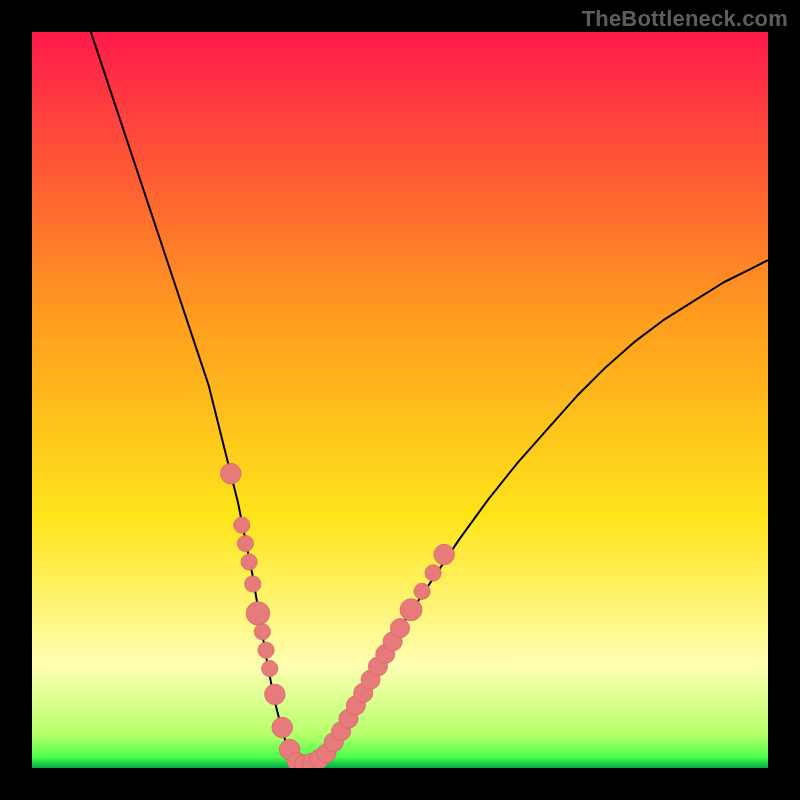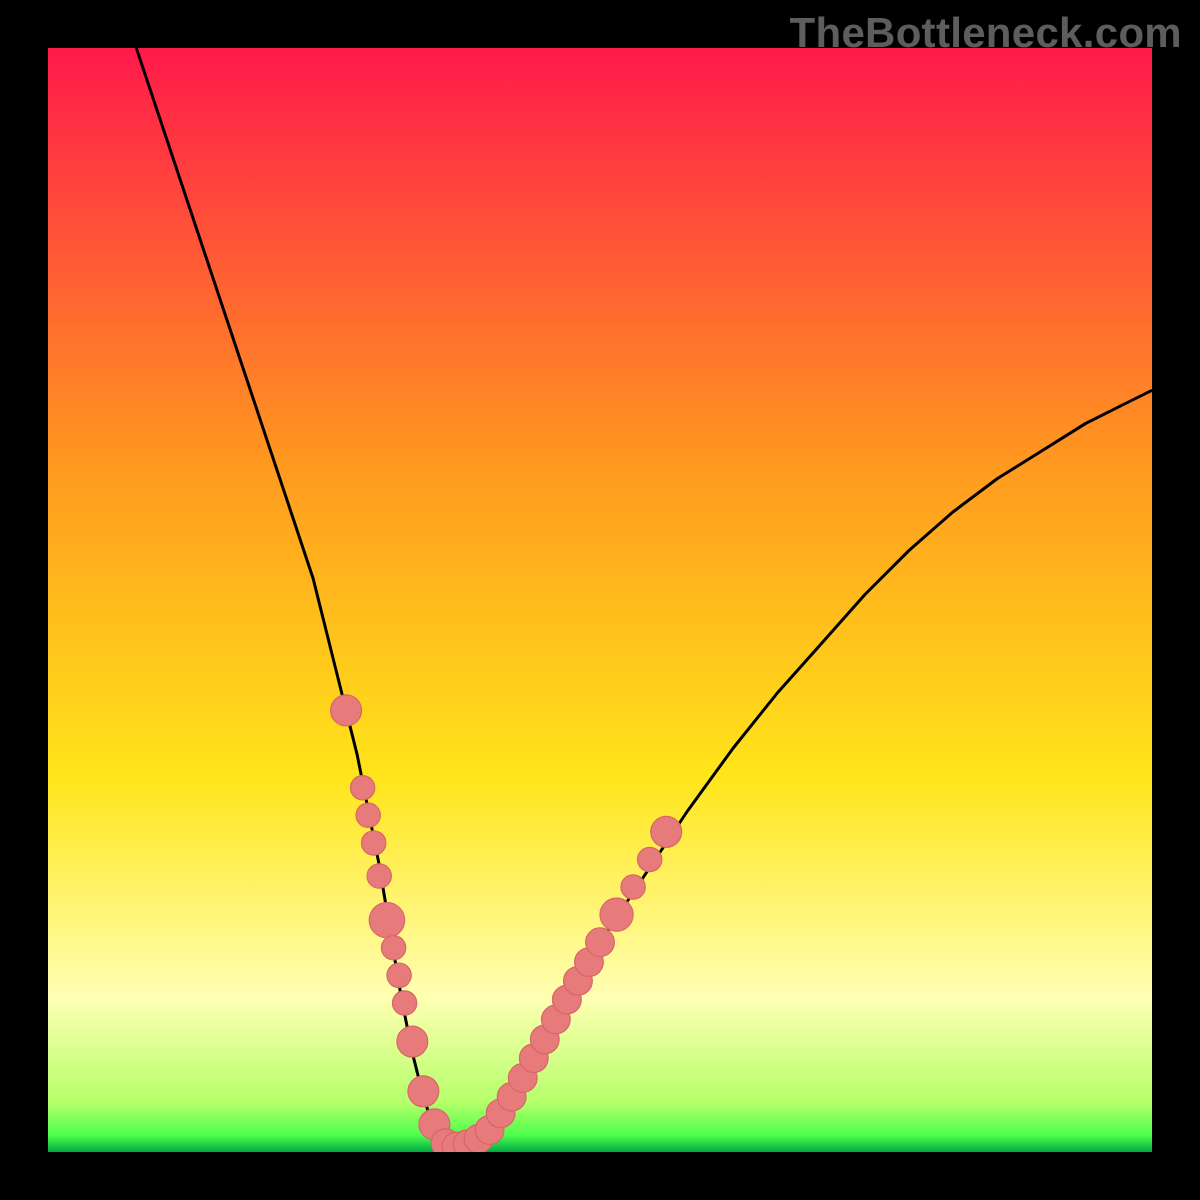--- a/index.html
+++ b/index.html
@@ -8,21 +8,21 @@
     position: relative;
     width: 800px;
     height: 800px;
     background: #000;
   }
   .watermark {
     position: absolute;
     top: 6px;
     right: 12px;
     font-family: Arial, Helvetica, sans-serif;
-    font-size: 28px;
+    font-size: 22px;
     font-weight: 600;
     color: #5d5d5d;
     letter-spacing: 0.2px;
     z-index: 10;
   }
   .plot {
     position: absolute;
     left: 32px;
     top: 32px;
     width: 736px;

